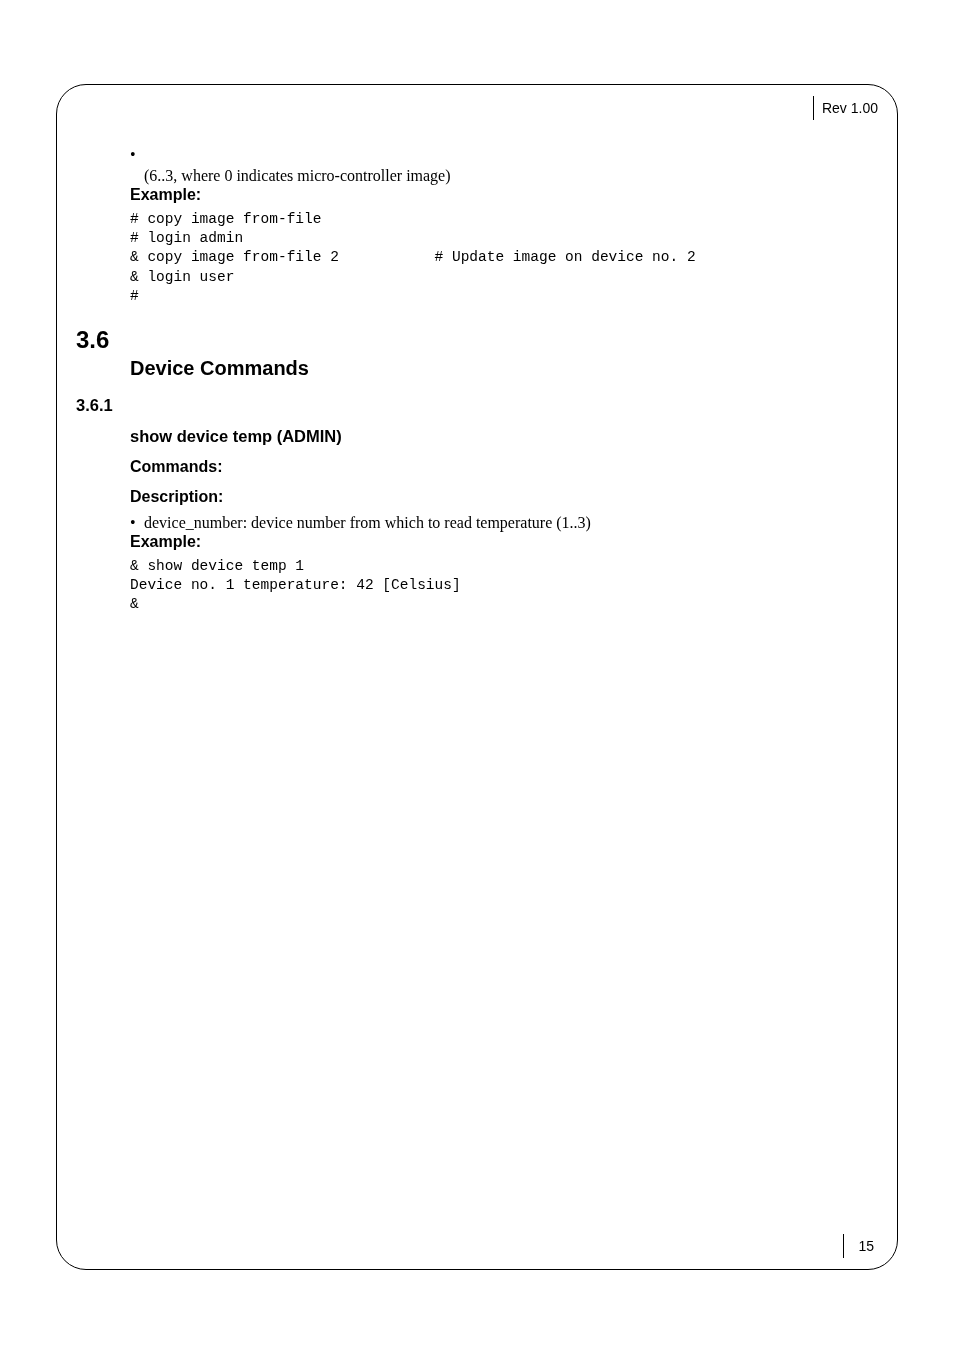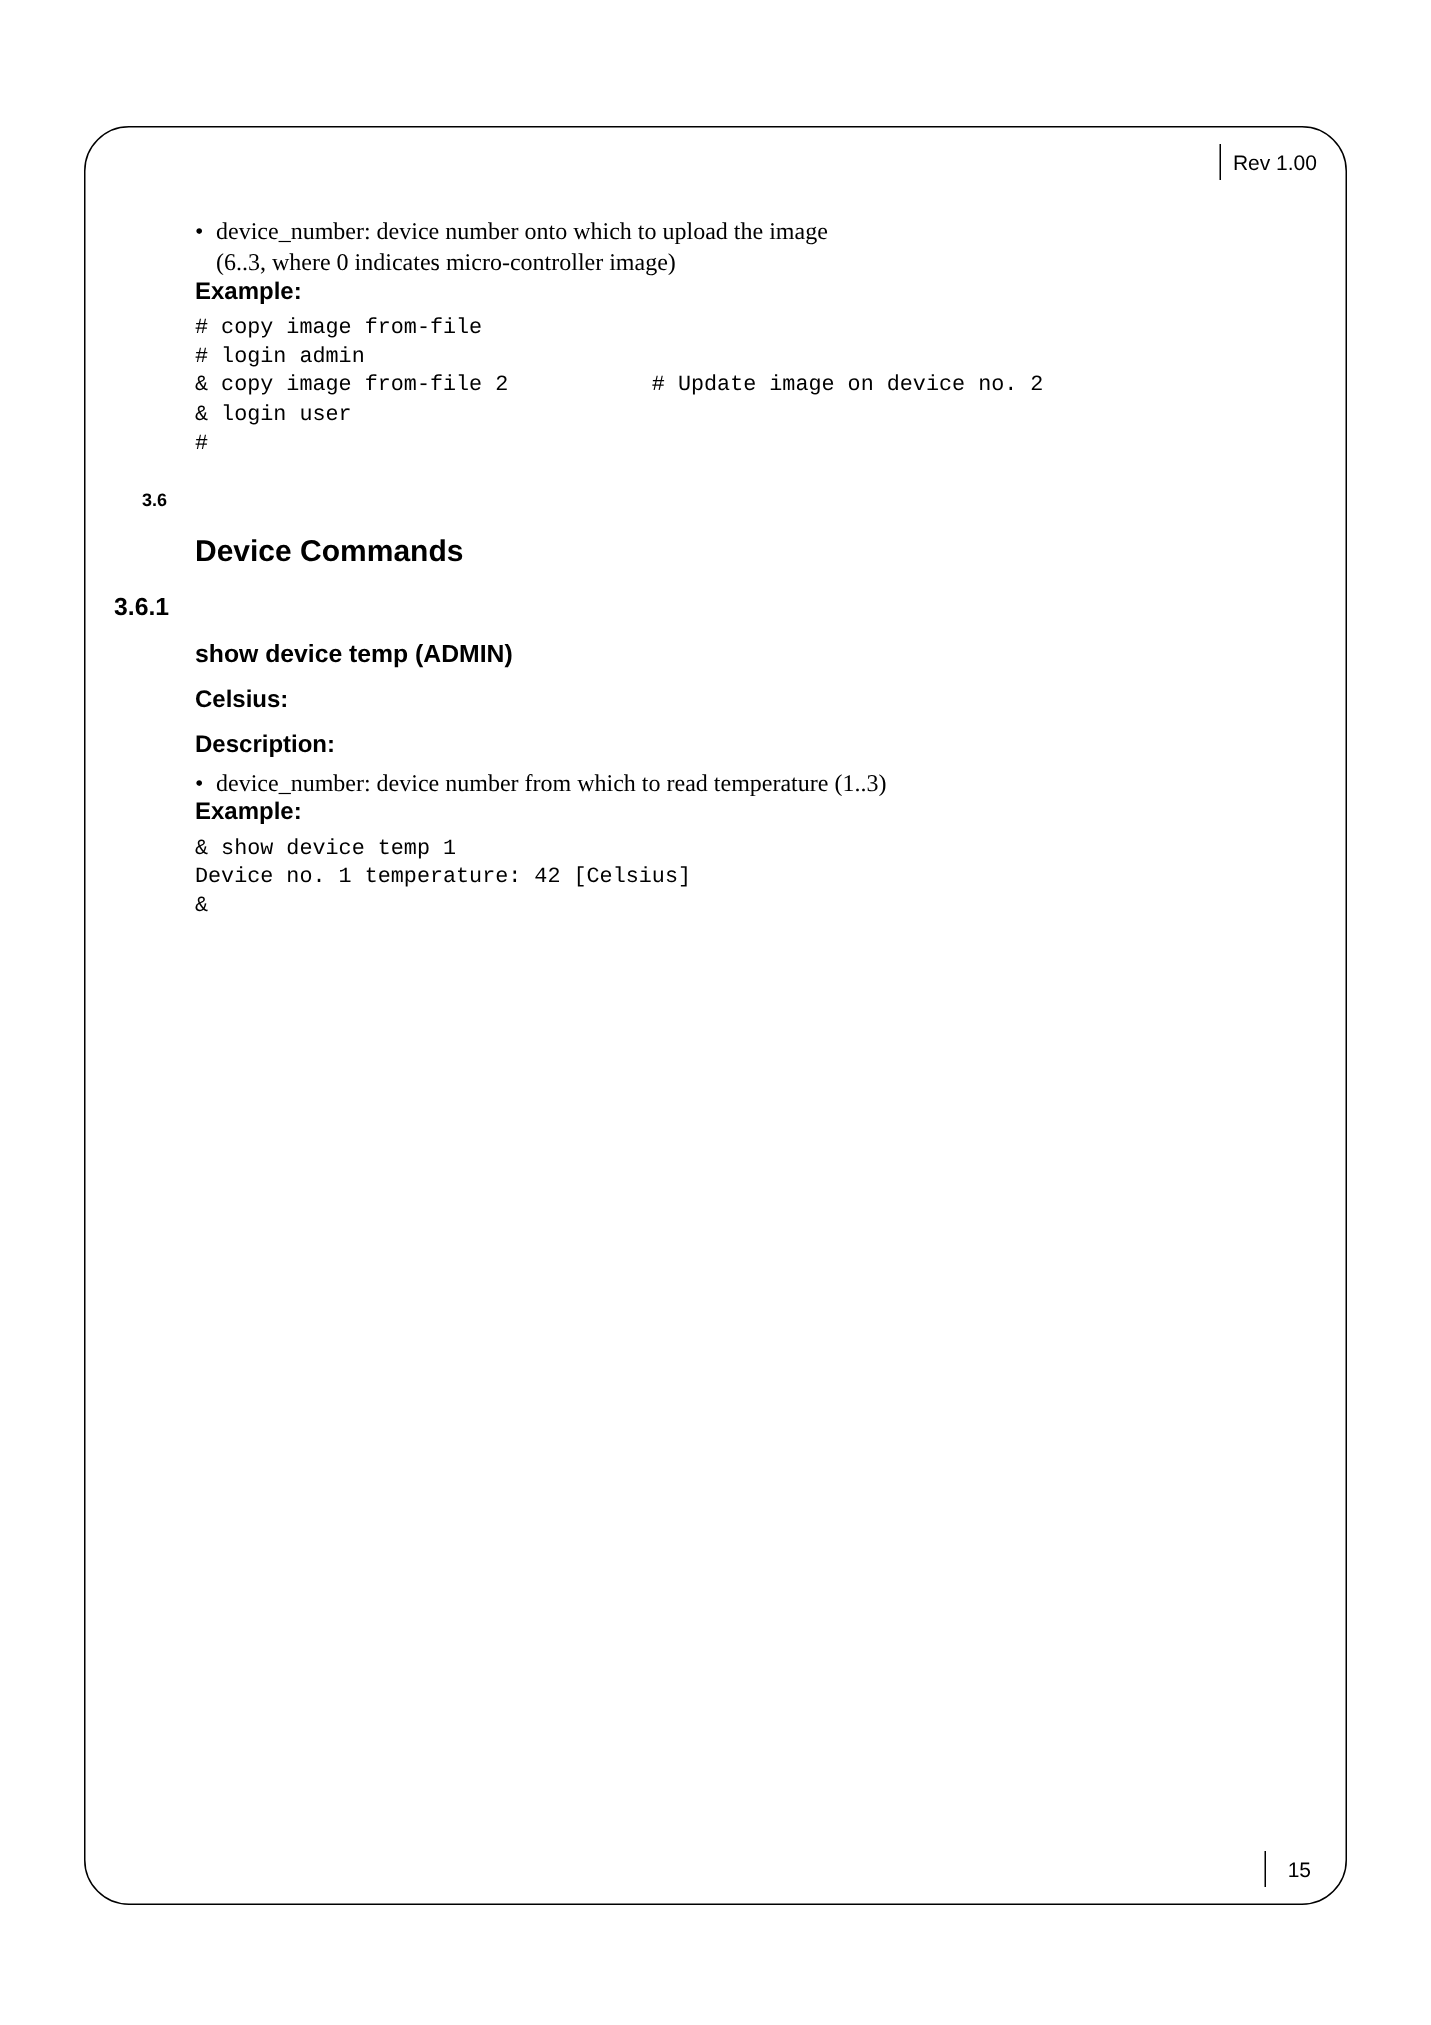--- a/index.html
+++ b/index.html
@@ -73,21 +73,21 @@
   .sec-row {
     display: flex;
     margin-top: 20px;
   }
   .sec-num {
     font-family: Arial, Helvetica, sans-serif;
     font-weight: bold;
     width: 54px;
     flex-shrink: 0;
   }
-  .sec36 .sec-num { font-size: 12px; text-align: center; }
+  .sec36 .sec-num { font-size: 24px; }
   .sec36 .sec-title { font-size: 20px; }
   .sec361 .sec-num { font-size: 16.5px; }
   .sec361 .sec-title { font-size: 16.5px; }
   .sec-title {
     font-family: Arial, Helvetica, sans-serif;
     font-weight: bold;
     margin-top: 31px;
   }
   .h-sub {
     font-size: 16px;
@@ -109,21 +109,21 @@
 
 <div class="rev-box">
   <span>Rev 1.00</span>
 </div>
 
 <div class="content">
 
   <div class="bullet-row">
     <span class="bullet-dot">•</span>
     <span>
-      <span>device_number: device number onto which to upload the image</span><br>
+      <br>
       <span>(6..3, where 0 indicates micro-controller image)</span>
     </span>
   </div>
 
   <div class="h-sans h-example">Example:</div>
   <div class="mono"># copy image from-file
 # login admin
 &amp; copy image from-file 2           # Update image on device no. 2
 &amp; login user
 #</div>
@@ -131,21 +131,21 @@
   <div class="sec-row sec36">
     <span class="sec-num">3.6</span>
     <span class="sec-title">Device Commands</span>
   </div>
 
   <div class="sec-row sec361" style="margin-top:16px;">
     <span class="sec-num">3.6.1</span>
     <span class="sec-title">show device temp (ADMIN)</span>
   </div>
 
-  <div class="h-sans h-sub">Celsius:</div>
+  <div class="h-sans h-sub">Commands:</div>
 
   <div class="h-sans h-sub">Description:</div>
 
   <div class="bullet-row" style="margin-top:6px;">
     <span class="bullet-dot">•</span>
     <span>device_number: device number from which to read temperature (1..3)</span>
   </div>
 
   <div class="h-sans h-example">Example:</div>
   <div class="mono">&amp; show device temp 1

